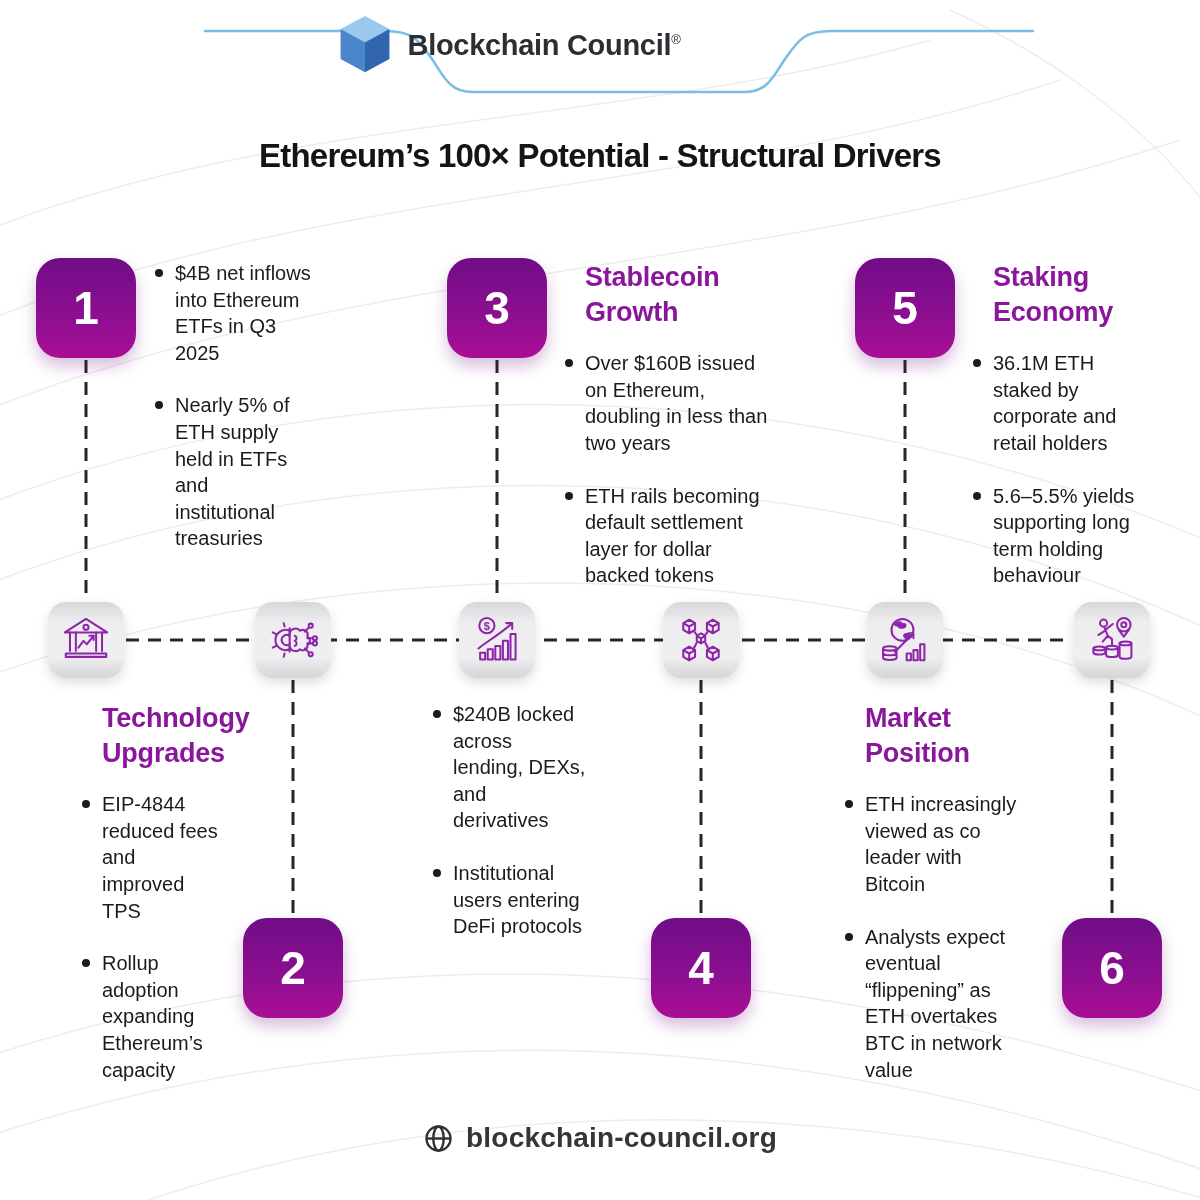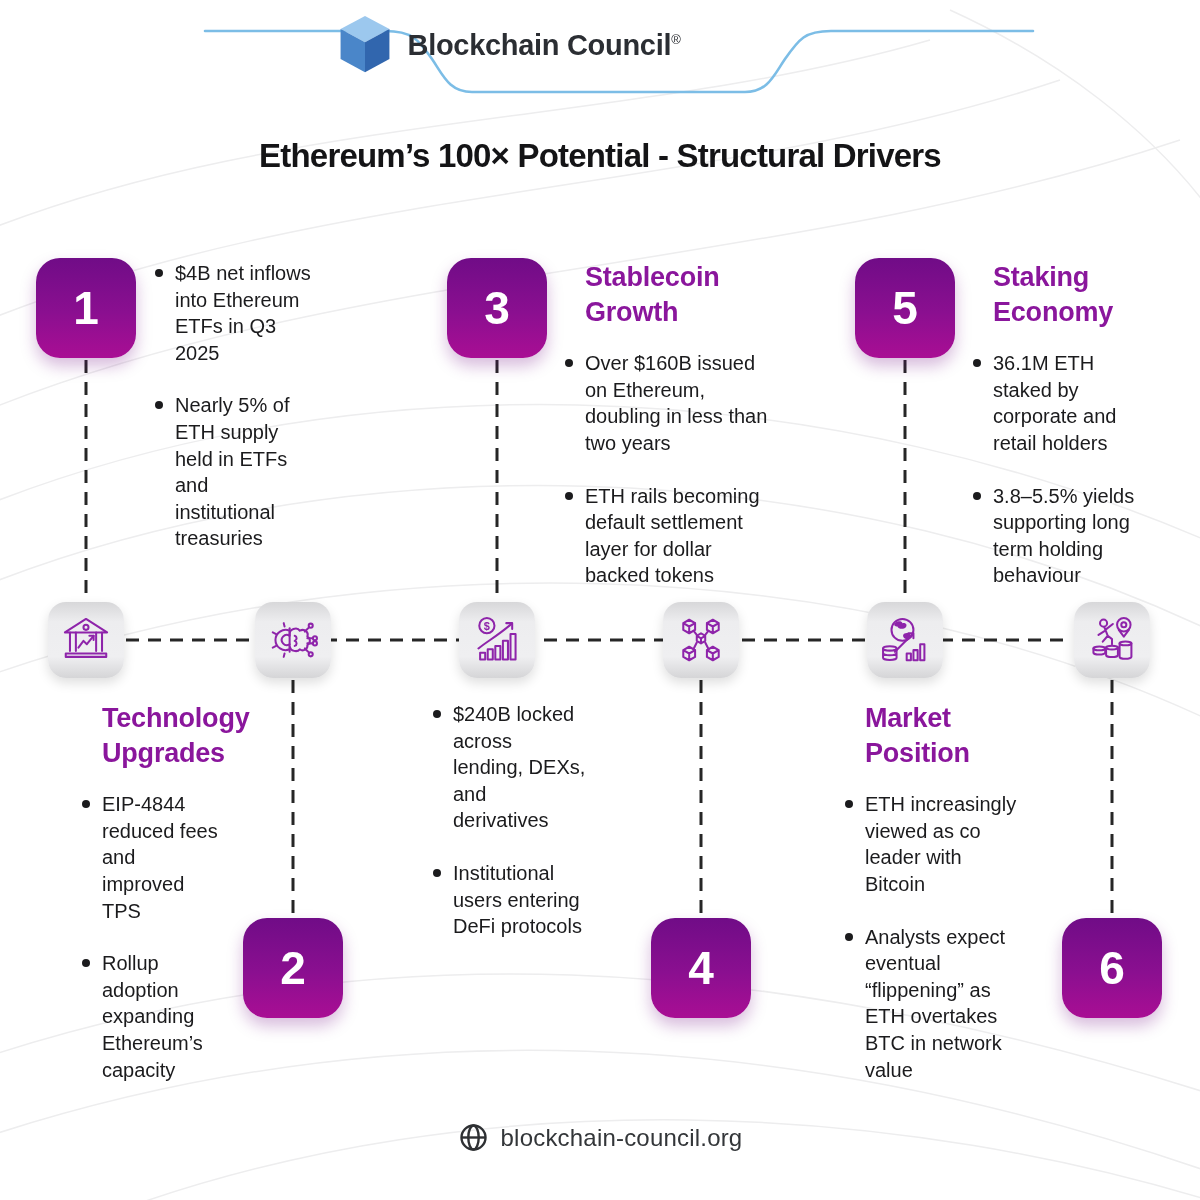--- a/index.html
+++ b/index.html
@@ -54,21 +54,21 @@
     position:relative;padding-left:22px;margin-bottom:26px;
     font-size:20px;line-height:1.33;color:#1b1b1d;
   }
   .bullet::before{
     content:"";position:absolute;left:2px;top:9px;width:8px;height:8px;border-radius:50%;
     background:#1b1b1d;
   }
 
   
   .footer-row{left:0;top:1122px;width:1200px;display:flex;justify-content:center;align-items:center;gap:12px;z-index:2;}
-  .footer-url{font-size:24px;font-weight:400;color:#333639;letter-spacing:0.2px;}
+  .footer-url{font-size:28px;font-weight:700;color:#333639;letter-spacing:0.2px;}
 </style>
 </head>
 <body>
 
 <svg id="bg-arcs" class="abs" width="1200" height="1200" viewBox="0 0 1200 1200">
   <g fill="none" stroke="#ededee" stroke-width="1.5">
     <path d="M-60,250 C250,110 620,130 930,40"></path>
     <path d="M-60,340 C300,180 700,200 1060,80"></path>
     <path d="M-60,430 C320,260 760,280 1180,140"></path>
     <path d="M-50,520 C320,360 820,360 1250,560"></path>
@@ -120,21 +120,21 @@
 <div class="abs tbl" style="left:563px;top:260px;width:218px;">
   <h2 style="max-width:170px;">Stablecoin Growth</h2>
   <div class="bullet">Over $160B issued on Ethereum, doubling in less than two years</div>
   <div class="bullet">ETH rails becoming default settlement layer for dollar backed tokens</div>
 </div>
 
 <div class="abs numsq" style="left:855px;top:258px;">5</div>
 <div class="abs tbl" style="left:971px;top:260px;width:178px;">
   <h2 style="max-width:150px;">Staking Economy</h2>
   <div class="bullet">36.1M ETH staked by corporate and retail holders</div>
-  <div class="bullet">3.8–5.5% yields supporting long term holding behaviour</div>
+  <div class="bullet">5.6–5.5% yields supporting long term holding behaviour</div>
 </div>
 
 <div class="abs tile" style="left:48px;top:602px;">
   <span>
     <svg width="54" height="54" viewBox="0 0 64 64">
       <path class="st" d="M7,23 L32,7 L57,23 Z"></path>
       <circle class="st" cx="32" cy="17" r="3"></circle>
       <path class="st" d="M13,23 V45 M20,23 V45 M44,23 V45 M51,23 V45"></path>
       <path class="st" d="M8,48 H56 V52 H8 Z"></path>
       <path class="st" d="M23,41 L29,33 L33,37 L41,27"></path>

